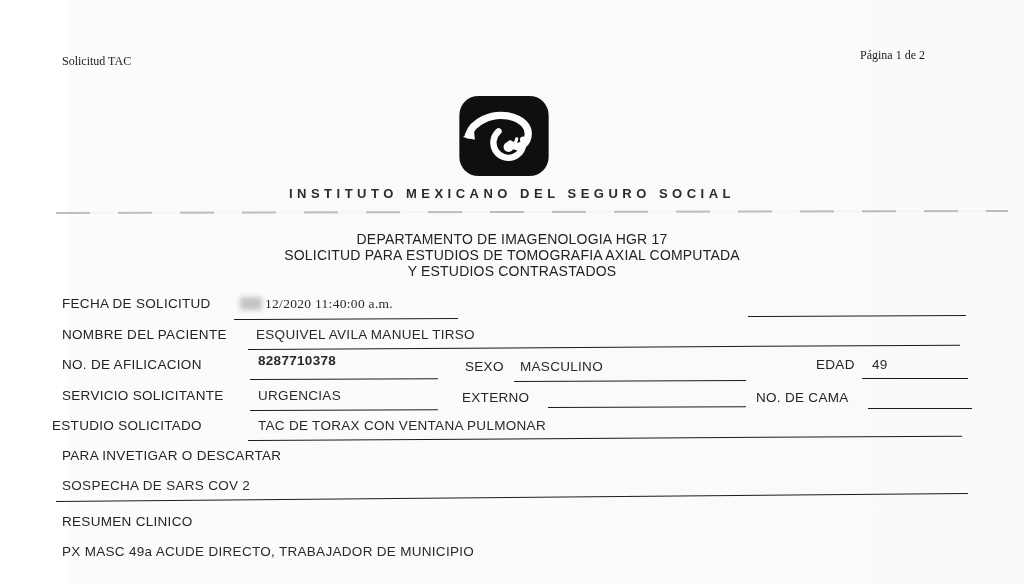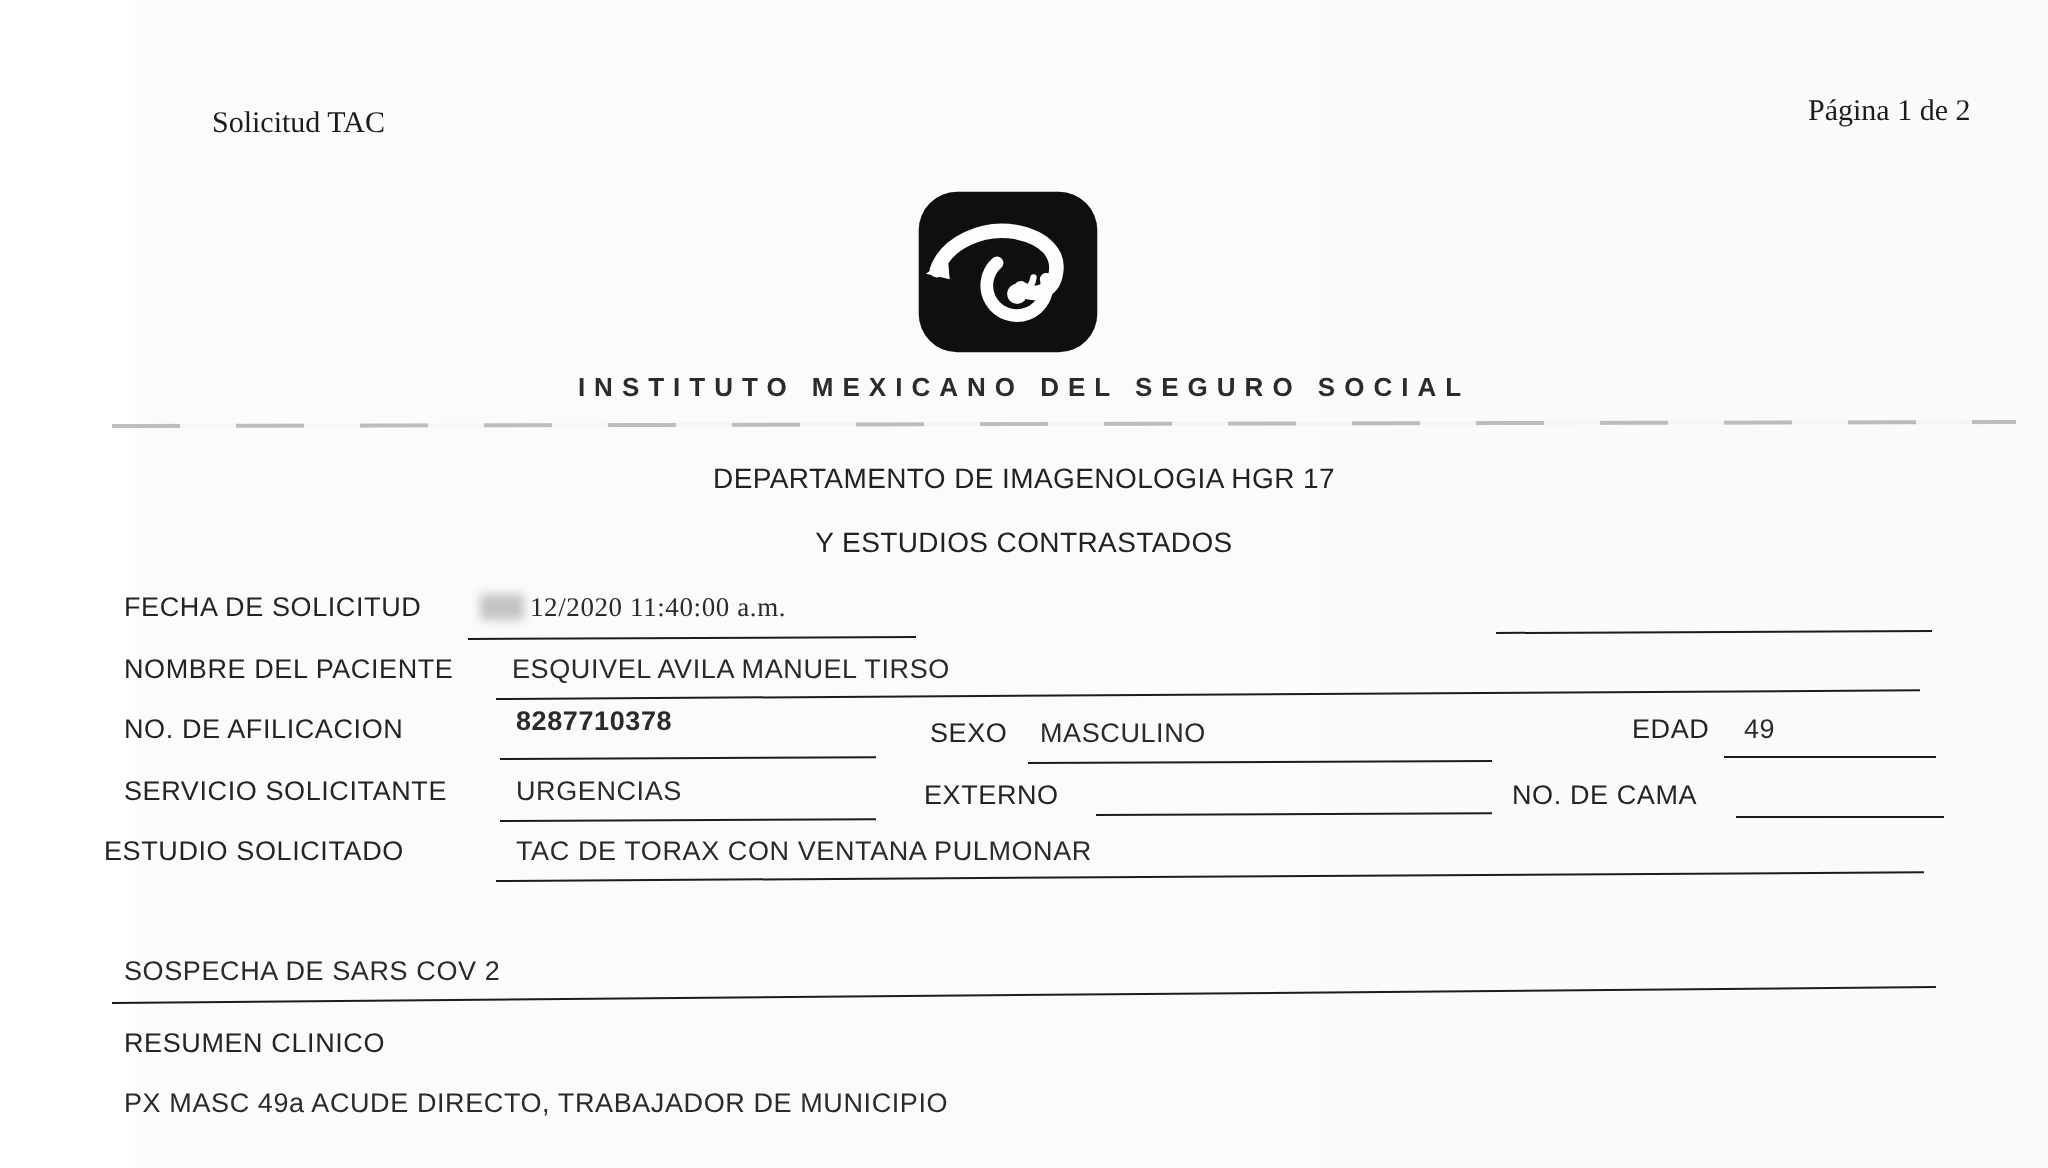--- a/index.html
+++ b/index.html
@@ -23,21 +23,21 @@
   .scanline{
     position:absolute;top:211px;left:56px;width:952px;height:2px;
     background:repeating-linear-gradient(90deg,rgba(45,45,45,.55) 0 34px,rgba(45,45,45,.05) 34px 62px);
     opacity:.55;transform:rotate(-0.12deg);
   }
   .redact{
     display:inline-block;width:22px;height:13px;margin-right:3px;
     background:#c4c4c4;filter:blur(2.5px);vertical-align:-2px;border-radius:2px;
   }
   #logo{position:absolute;left:458px;top:95px;width:92px;height:82px;}
-  .doc-title{font-size:15px;color:#1b1b1b;margin-left:44px;}
+  .doc-title{font-size:12px;color:#1b1b1b;}
   .inst{font-size:13px;font-weight:700;letter-spacing:4.5px;color:#2b2b2b;}
   .dept{font-size:14px;letter-spacing:.2px;color:#222;line-height:16.5px;}
 </style>
 </head>
 <body>
 
 <div id="doc">
 
   <div class="abs serif doc-title" style="left:62px;top:54px;">Solicitud TAC</div>
   <div class="abs serif doc-title" style="left:860px;top:48px;">Página 1 de 2</div>
@@ -51,20 +51,21 @@
       <circle cx="55" cy="57" r="5.5" fill="#fdfdfd"></circle>
       <path d="M55 57 q 8 -2 9 -9" fill="none" stroke="#fdfdfd" stroke-width="3.5" stroke-linecap="round"></path>
     </svg>
   </div>
 
   <div class="hdr inst" style="top:186px;">INSTITUTO MEXICANO DEL SEGURO SOCIAL</div>
 
   <div class="scanline"></div>
 
   <div class="hdr dept" style="top:231px;">DEPARTAMENTO DE IMAGENOLOGIA HGR 17</div>
+  <div class="hdr dept" style="top:247px;">SOLICITUD PARA ESTUDIOS DE TOMOGRAFIA AXIAL COMPUTADA</div>
   <div class="hdr dept" style="top:263px;">Y ESTUDIOS CONTRASTADOS</div>
 
   <div class="abs lbl" style="left:62px;top:296px;">FECHA DE SOLICITUD</div>
   <div class="abs val" style="left:240px;top:296px;font-family:Liberation Serif, serif;">
     <span class="redact"></span><span>12/2020 11:40:00 a.m.</span>
   </div>
   <div class="ul tilt3" style="left:234px;top:319px;width:224px;"></div>
   <div class="ul tilt3" style="left:748px;top:316px;width:218px;"></div>
 
   <div class="abs lbl" style="left:62px;top:327px;">NOMBRE DEL PACIENTE</div>
@@ -86,19 +87,20 @@
   <div class="ul tilt3" style="left:250px;top:410px;width:188px;"></div>
   <div class="abs lbl" style="left:462px;top:390px;">EXTERNO</div>
   <div class="ul tilt3" style="left:548px;top:407px;width:198px;"></div>
   <div class="abs lbl" style="left:756px;top:390px;">NO. DE CAMA</div>
   <div class="ul" style="left:868px;top:408px;width:104px;"></div>
 
   <div class="abs lbl" style="left:52px;top:418px;">ESTUDIO SOLICITADO</div>
   <div class="abs val" style="left:258px;top:418px;">TAC DE TORAX CON VENTANA PULMONAR</div>
   <div class="ul tilt1" style="left:248px;top:440px;width:714px;"></div>
 
+  <div class="abs lbl" style="left:62px;top:448px;">PARA INVETIGAR O DESCARTAR</div>
   <div class="abs val" style="left:62px;top:478px;">SOSPECHA DE SARS COV 2</div>
   <div class="ul tilt2" style="left:56px;top:501px;width:912px;"></div>
 
   <div class="abs lbl" style="left:62px;top:514px;">RESUMEN CLINICO</div>
   <div class="abs val" style="left:62px;top:544px;">PX MASC 49a ACUDE DIRECTO, TRABAJADOR DE MUNICIPIO</div>
 
 </div>
 
 </body></html>

